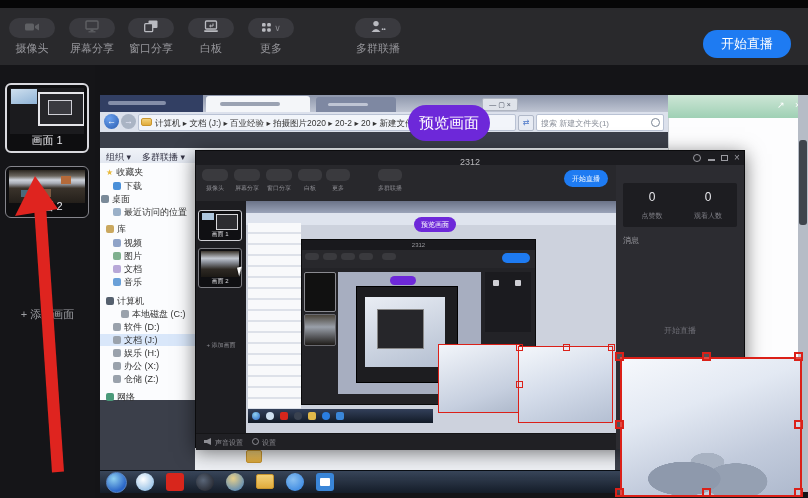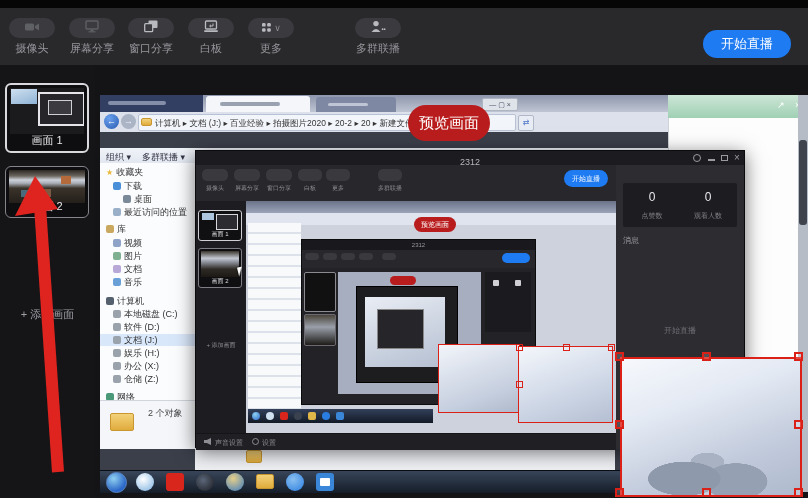--- a/index.html
+++ b/index.html
@@ -16,21 +16,21 @@
   .start{position:absolute;left:703px;top:22px;width:88px;height:28px;background:#1e7bf2;color:#fff;
          border:none;border-radius:14px;font-size:13px;font-family:inherit;cursor:pointer;}
   
   .scenes{position:absolute;left:0;top:65px;width:95px;height:433px;background:#151518;}
   .card{position:absolute;left:5px;width:84px;background:#0e0e10;border-radius:6px;box-sizing:border-box;cursor:pointer;}
   .card .lbl{position:absolute;left:0;right:0;bottom:3px;text-align:center;color:#e8e8ec;font-size:11px;}
   .addscene{position:absolute;left:0;top:242px;width:95px;text-align:center;color:#9fa0a5;font-size:11px;cursor:pointer;}
   
   .previewbg{position:absolute;left:95px;top:65px;width:713px;height:433px;background:#141417;}
   .capbase{position:absolute;left:100px;top:95px;width:708px;height:397px;background:#3b3f4a;}
-  .pill{background:#b91c1c;color:#fff;border-radius:18px;display:flex;align-items:center;justify-content:center;}
+  .pill{background:#6d28d9;color:#fff;border-radius:18px;display:flex;align-items:center;justify-content:center;}
   .trow{position:absolute;left:100px;width:94px;height:12px;display:flex;align-items:center;gap:3px;font-size:9px;color:#333;white-space:nowrap;overflow:hidden;}
   .ti{width:8px;height:8px;border-radius:2px;flex:0 0 8px;}
   .hd{position:absolute;width:9px;height:9px;border:2px solid #db2018;background:rgba(255,255,255,.18);box-sizing:border-box;}
   .winctl{color:#9a9aa0;font-size:9px;line-height:9px;}
   .mini-pill{background:#3a3a3e;border-radius:5px;}
   .folder{background:linear-gradient(180deg,#f3d27a,#e0ab3c);border-radius:2px;border:1px solid #c9962f;box-sizing:border-box;}
   .arrowsvg{position:absolute;left:0;top:0;z-index:40;pointer-events:none;}
 </style>
 </head>
 <body>
@@ -141,37 +141,41 @@
   <div class="abs" style="left:482px;top:98px;width:34px;height:11px;background:#dfe3ea;border:1px solid #aeb4c0;border-radius:2px;color:#4a5160;font-size:7px;text-align:center;line-height:11px;">—&nbsp;▢&nbsp;×</div>
 
   <div class="abs" style="left:100px;top:112px;width:568px;height:20px;background:#dce1ec;">
     <div class="abs" style="left:4px;top:2px;width:15px;height:15px;border-radius:50%;background:radial-gradient(circle at 35% 30%,#6aa0ee,#2a5cb0);color:#fff;font-size:9px;text-align:center;line-height:15px;">←</div>
     <div class="abs" style="left:21px;top:2px;width:15px;height:15px;border-radius:50%;background:#aab4c4;color:#eef;font-size:9px;text-align:center;line-height:15px;">→</div>
     <div class="abs" style="left:38px;top:2px;width:376px;height:15px;background:#f2f5fa;border:1px solid #b9c2d4;border-radius:2px;overflow:hidden;">
       <span class="folder abs" style="left:2px;top:3px;width:11px;height:8px;"></span>
       <span class="abs" style="left:16px;top:3px;font-size:8.5px;color:#333;white-space:nowrap;">计算机 ▸ 文档 (J:) ▸ 百业经验 ▸ 拍摄图片2020 ▸ 20-2 ▸ 20 ▸ 新建文件夹 (1)</span>
     </div>
     <div class="abs" style="left:418px;top:3px;width:14px;height:14px;background:#e8ecf4;border:1px solid #b0b8c8;border-radius:2px;color:#4a76c8;font-size:8px;text-align:center;line-height:13px;">⇄</div>
+    <div class="abs" style="left:436px;top:2px;width:126px;height:15px;background:#fff;border:1px solid #b9c2d4;border-radius:2px;overflow:hidden;">
+      <span class="abs" style="left:4px;top:3px;font-size:8px;color:#8a8f99;white-space:nowrap;">搜索 新建文件夹(1)</span>
+      <span class="abs" style="right:3px;top:3px;width:7px;height:7px;border:1.5px solid #7a8594;border-radius:50%;"></span>
+    </div>
   </div>
 
   <div class="abs" style="left:100px;top:148px;width:568px;height:15px;background:linear-gradient(180deg,#f0f3f8,#e2e7f0);border-bottom:1px solid #c8cdd8;">
     <span class="abs" style="left:6px;top:3px;font-size:9px;color:#334;">组织 ▾</span>
     <span class="abs" style="left:42px;top:3px;font-size:9px;color:#334;">多群联播 ▾</span>
   </div>
 
   <div class="abs" style="left:100px;top:163px;width:95px;height:237px;background:#fbfcfe;border-right:1px solid #d6dae2;"></div>
   <div class="trow" style="top:166px;padding-left:6px;">
       <span style="color:#e8b93a;font-size:8px;">★</span>
       <span>收藏夹</span>
     </div>
   <div class="trow" style="top:180px;padding-left:13px;">
       <span class="ti" style="background:#4a90d9;"></span>
       <span>下载</span>
     </div>
-  <div class="trow" style="top:193px;padding-left:23px;">
+  <div class="trow" style="top:193px;padding-left:1px;">
       <span class="ti" style="background:#7a8a99;"></span>
       <span>桌面</span>
     </div>
   <div class="trow" style="top:206px;padding-left:13px;">
       <span class="ti" style="background:#9ab0c8;"></span>
       <span>最近访问的位置</span>
     </div>
   <div class="trow" style="top:223px;padding-left:6px;">
       <span class="ti" style="background:#caa85f;"></span>
       <span>库</span>
@@ -189,21 +193,21 @@
       <span>文档</span>
     </div>
   <div class="trow" style="top:276px;padding-left:13px;">
       <span class="ti" style="background:#6aa0d8;"></span>
       <span>音乐</span>
     </div>
   <div class="trow" style="top:295px;padding-left:6px;">
       <span class="ti" style="background:#55606e;"></span>
       <span>计算机</span>
     </div>
-  <div class="trow" style="top:308px;padding-left:13px;">
+  <div class="trow" style="top:308px;padding-left:13px;margin-left:8px;">
       <span class="ti" style="background:#9aa2ac;"></span>
       <span>本地磁盘 (C:)</span>
     </div>
   <div class="trow" style="top:321px;padding-left:13px;">
       <span class="ti" style="background:#9aa2ac;"></span>
       <span>软件 (D:)</span>
     </div>
   <div class="trow" style="top:334px;padding-left:13px;background:#d9e7fa;">
       <span class="ti" style="background:#9aa2ac;"></span>
       <span>文档 (J:)</span>
@@ -218,24 +222,20 @@
     </div>
   <div class="trow" style="top:373px;padding-left:13px;">
       <span class="ti" style="background:#9aa2ac;"></span>
       <span>仓储 (Z:)</span>
     </div>
   <div class="trow" style="top:391px;padding-left:6px;">
       <span class="ti" style="background:#4a9a7a;"></span>
       <span>网络</span>
     </div>
 
-  <div class="abs" style="left:100px;top:400px;width:95px;height:48px;background:#f4f6f9;border-top:1px solid #d0d5de;">
-    <span class="folder abs" style="left:10px;top:12px;width:24px;height:18px;"></span>
-    <span class="abs" style="left:48px;top:6px;font-size:9px;color:#444;">2 个对象</span>
-  </div>
   <div class="abs" style="left:195px;top:448px;width:420px;height:22px;background:#eef0f4;">
     <span class="folder abs" style="left:51px;top:2px;width:16px;height:13px;"></span>
   </div>
 
   <div class="abs" style="left:668px;top:95px;width:140px;height:23px;background:linear-gradient(180deg,#cde6d6,#9fd0b4);">
     <span class="abs winctl" style="left:109px;top:6px;color:#fff;">↗</span>
     <span class="abs winctl" style="left:127px;top:6px;color:#fff;">×</span>
   </div>
   <div class="abs" style="left:668px;top:118px;width:130px;height:239px;background:#fdfdfe;border-left:1px solid #cfd4da;">
     

